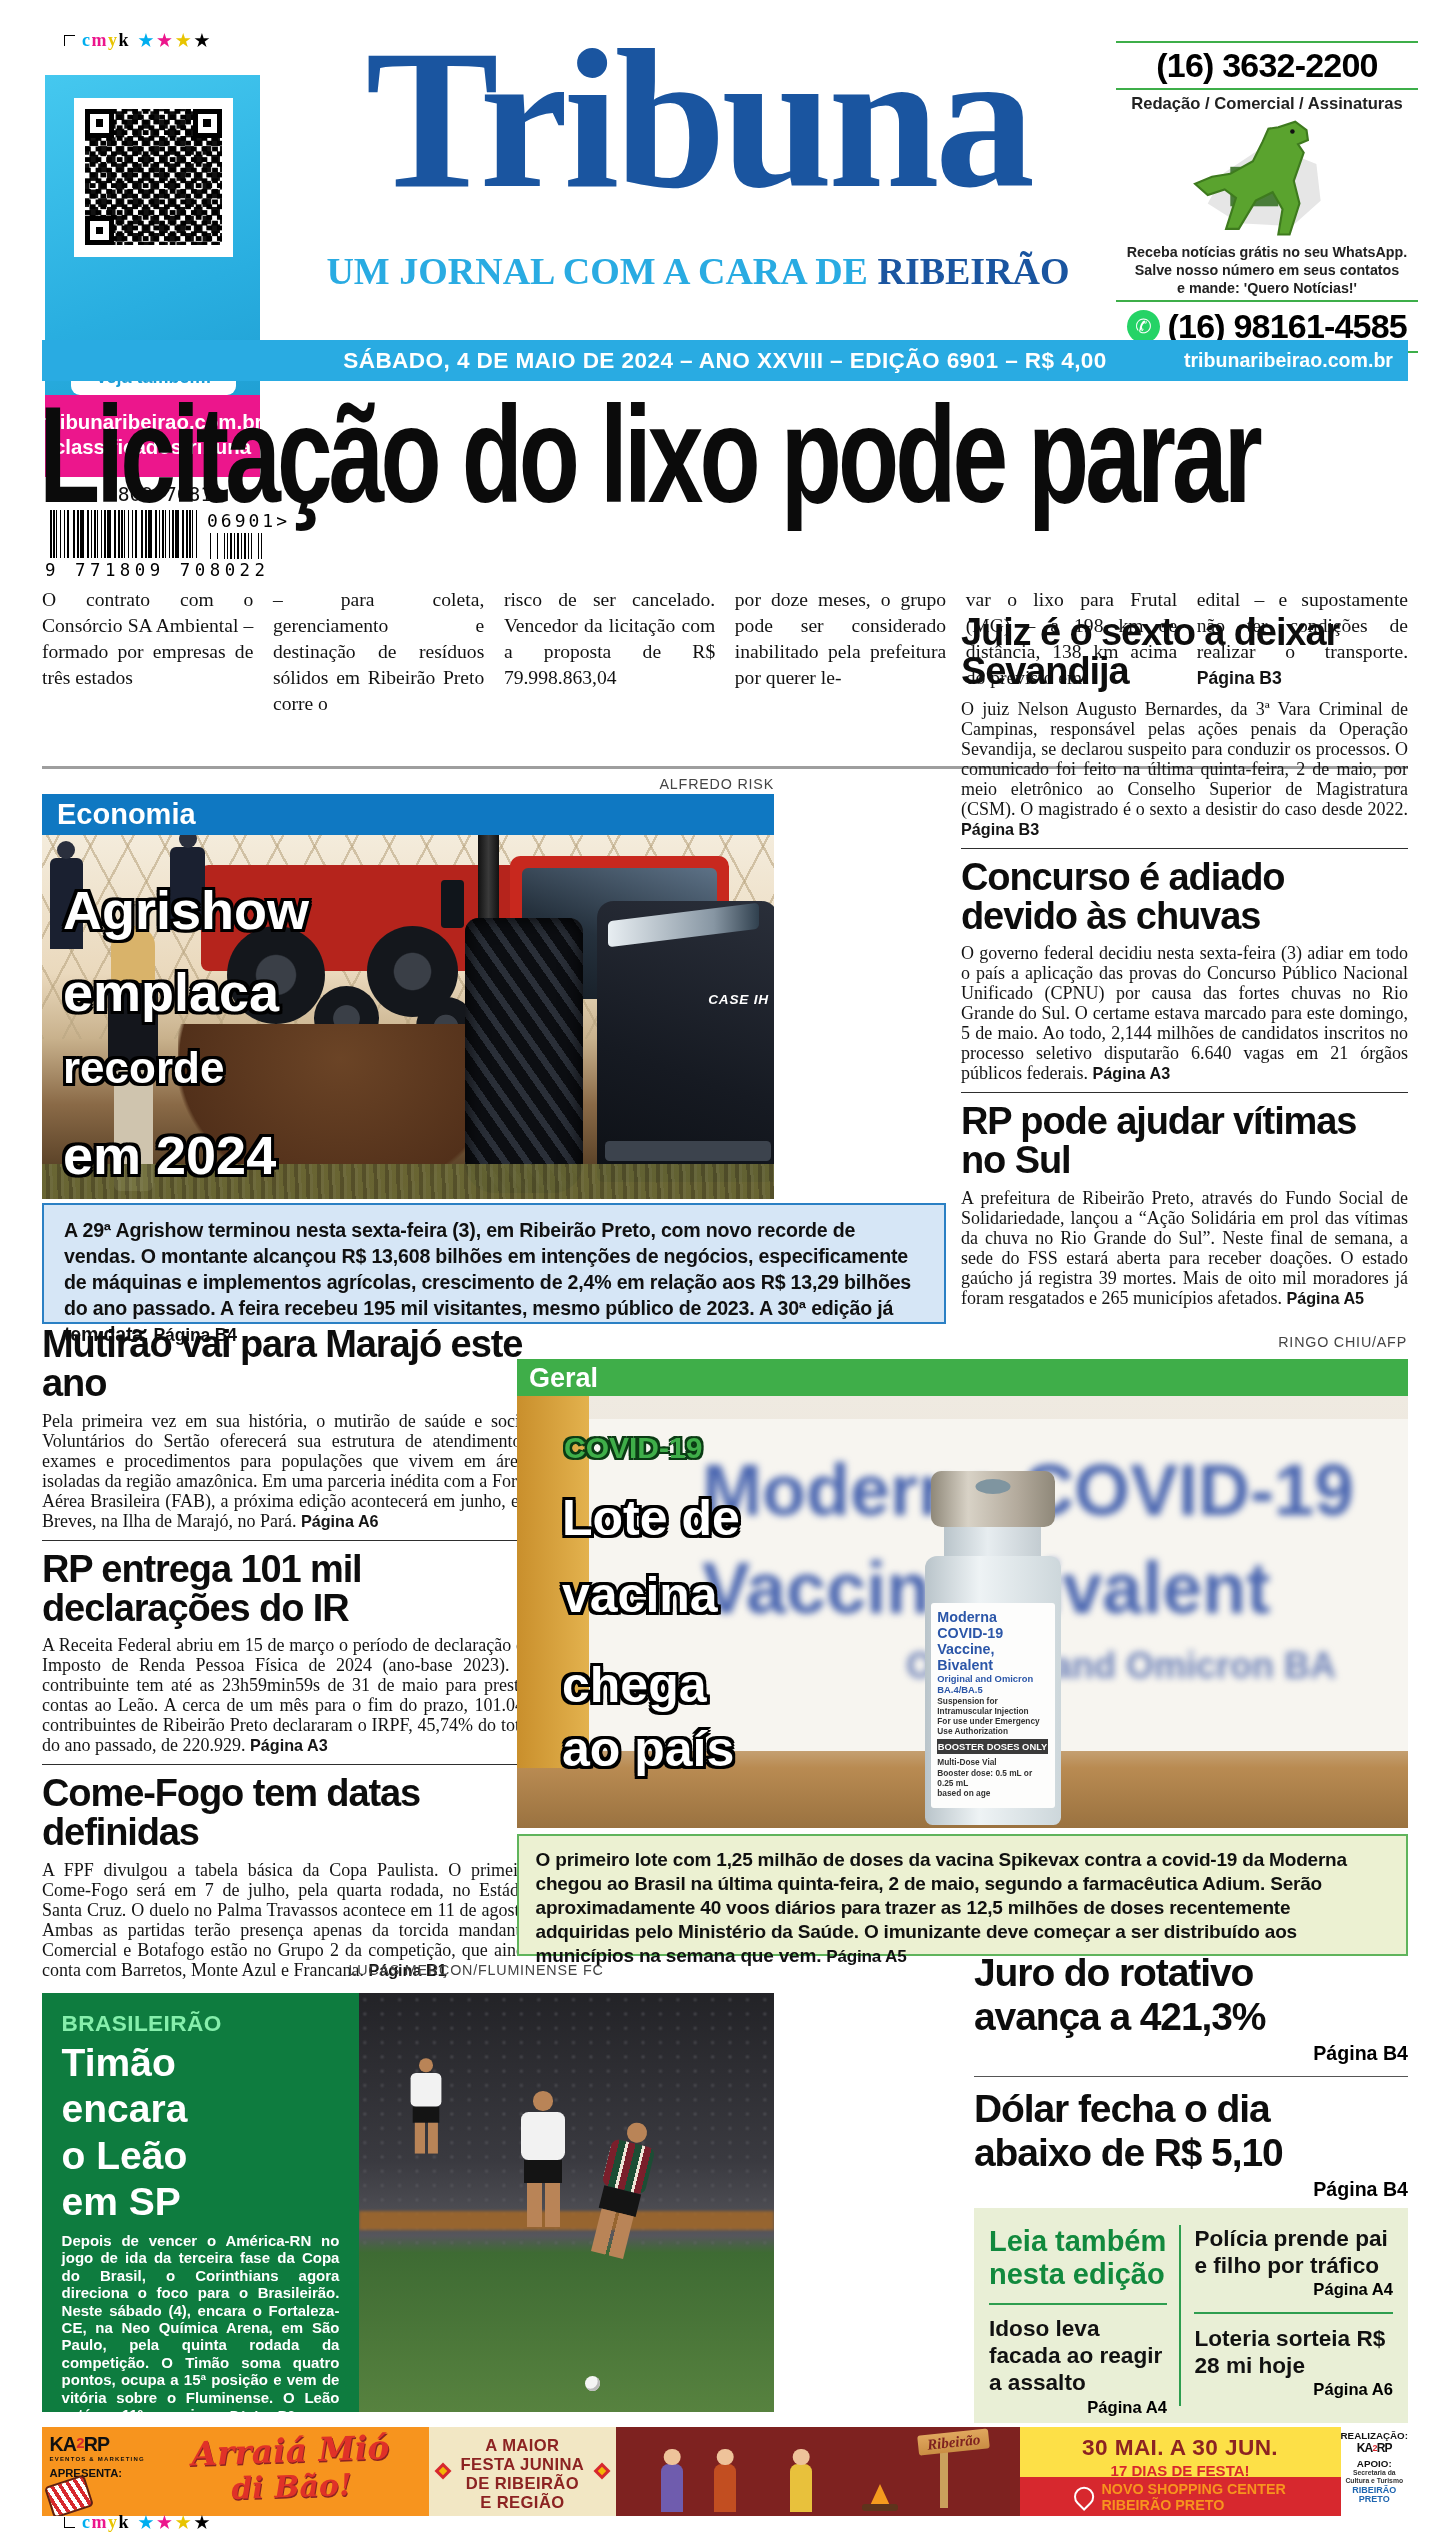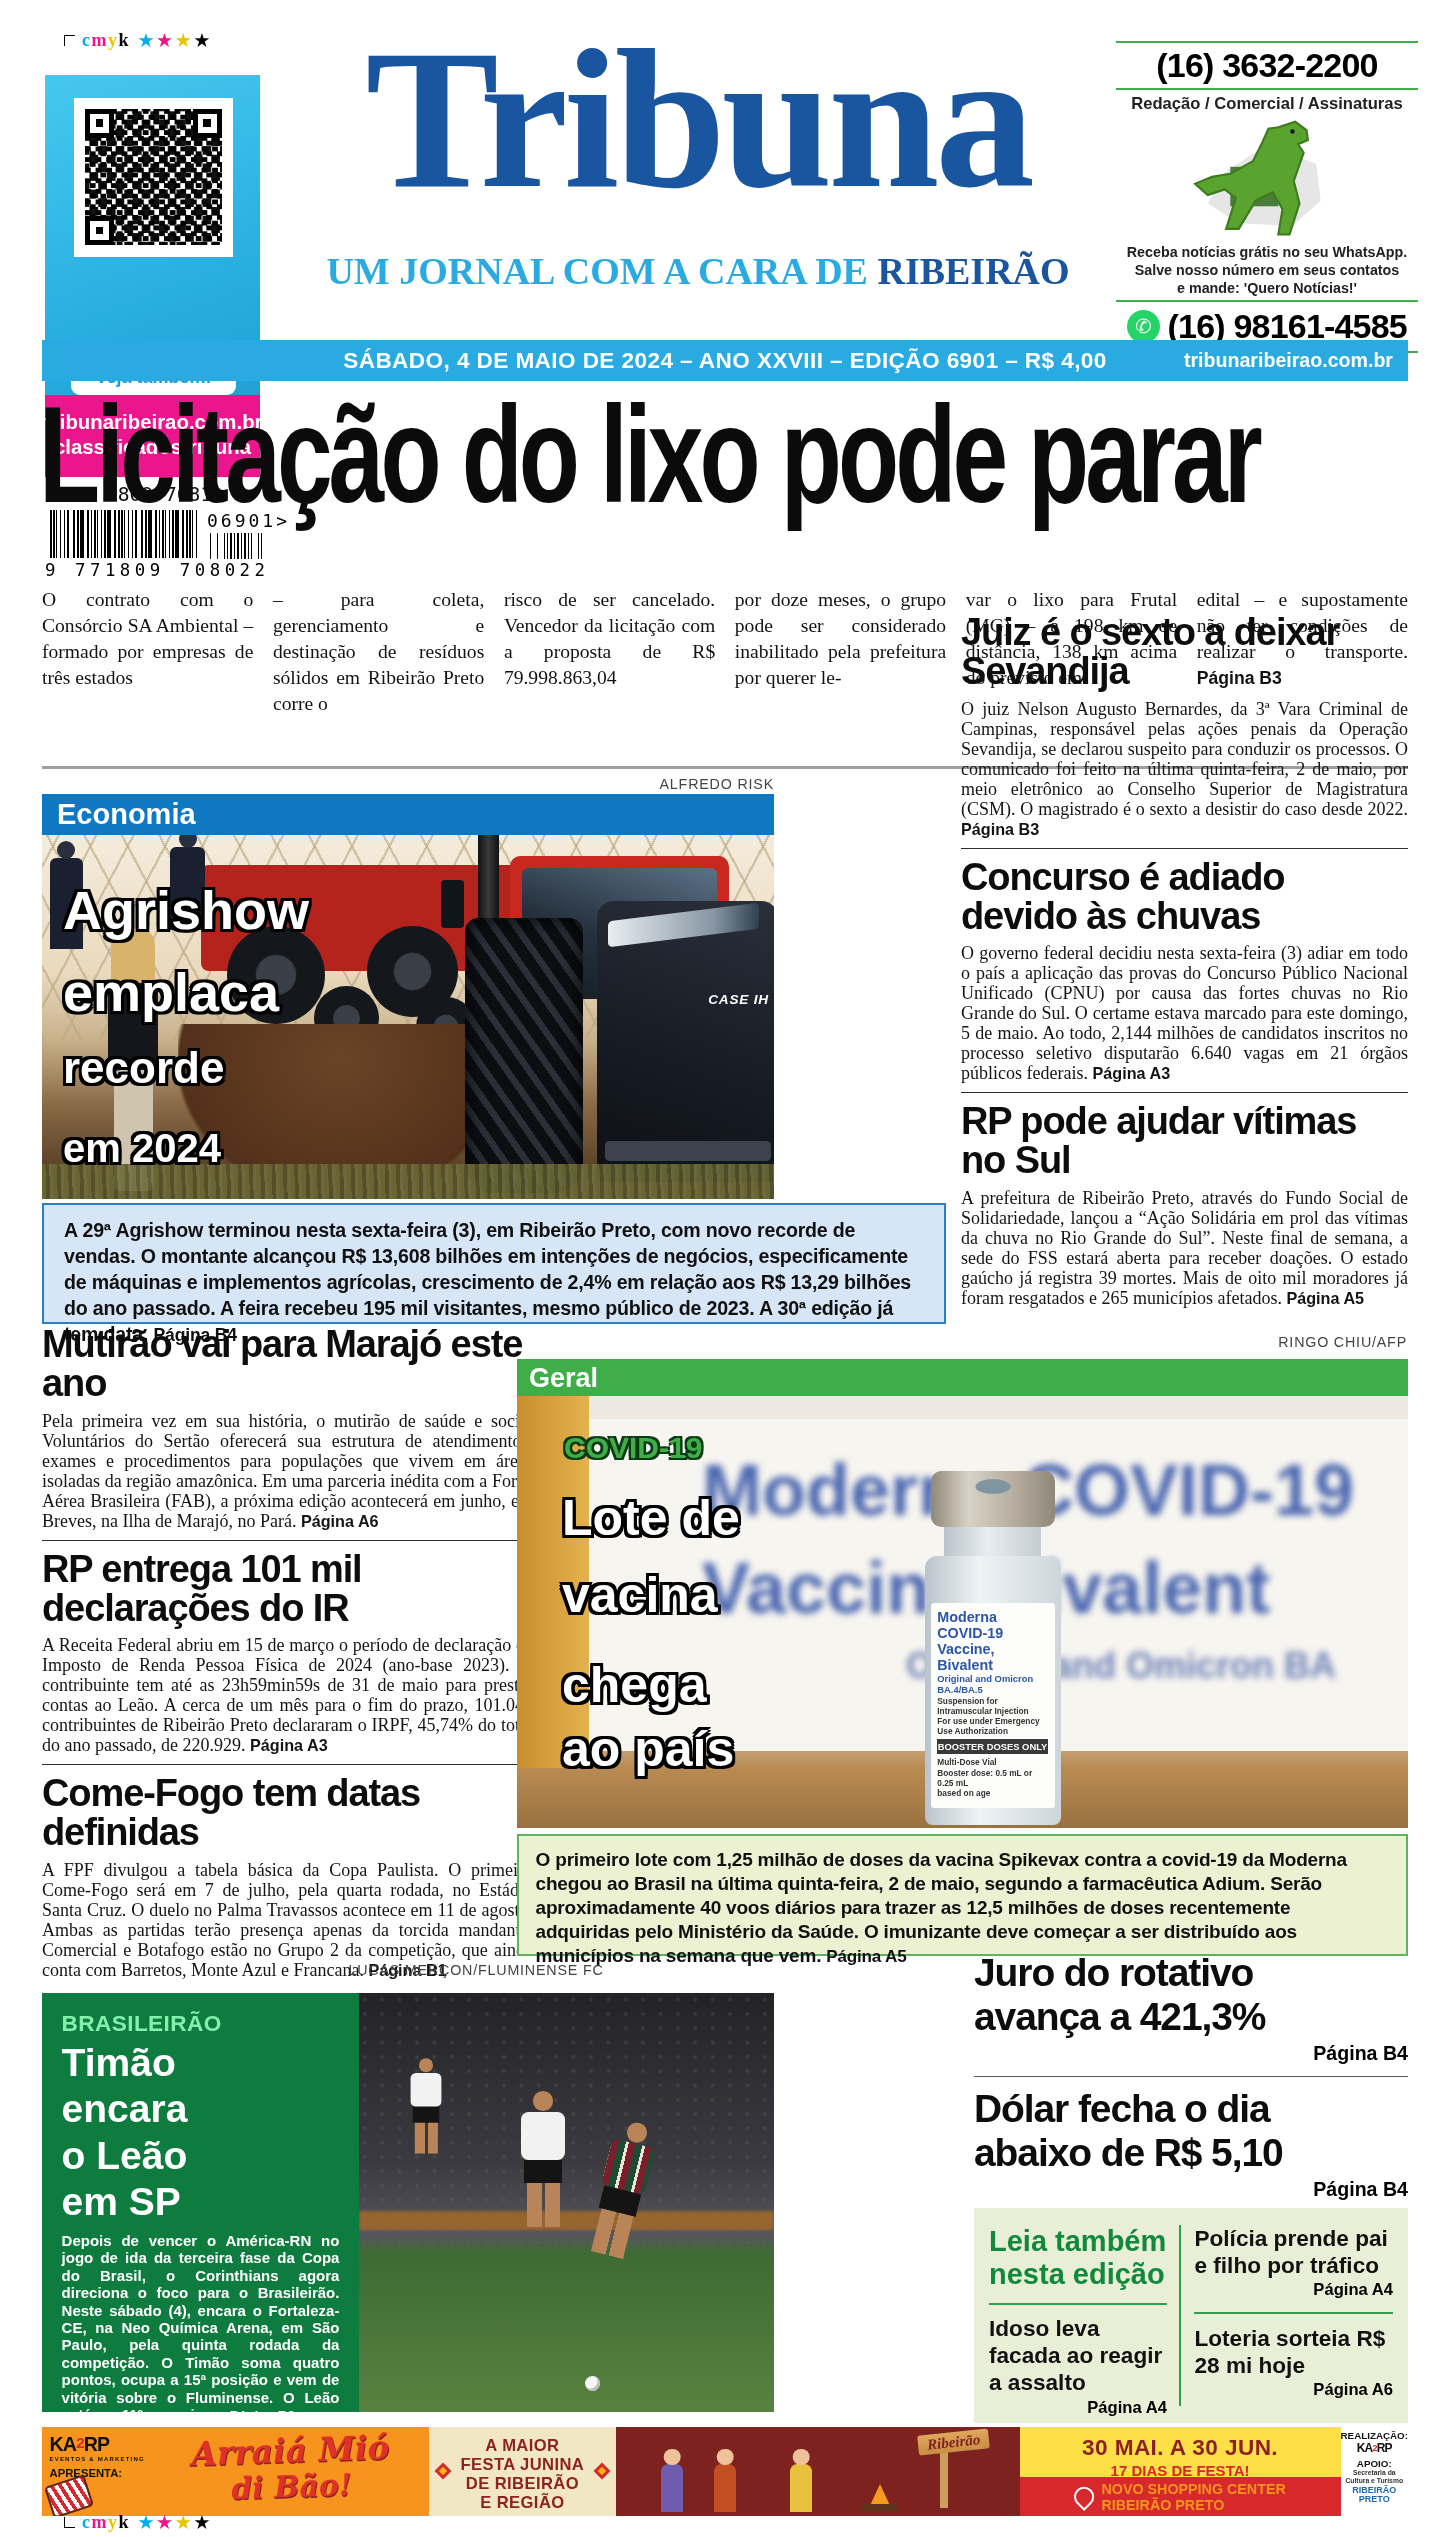--- a/index.html
+++ b/index.html
@@ -309,21 +309,21 @@
     <div class="track"></div>
     <div class="fig" style="left:7.5px; top:22.6px; width:33px; height:91px;"></div>
     <div class="fig" style="left:128px; top:12px; width:35px; height:83px;"></div>
     <div class="woman-hair"></div>
     <div class="woman-top"></div>
     <div class="woman-legs"></div>
     <div class="grassline"></div>
     <div class="abs outline-w ovl" style="left:21px; top:48px; font-size:54px;">Agrishow</div>
     <div class="abs outline-w ovl" style="left:21px; top:130px; font-size:54px;">emplaca</div>
     <div class="abs outline-w ovl" style="left:21px; top:211px; font-size:44px;">recorde</div>
-    <div class="abs outline-w ovl" style="left:21px; top:293px; font-size:40px;">em 2024</div>
+    <div class="abs outline-w ovl" style="left:21px; top:293px; font-size:54px;">em 2024</div>
   </div>
   <div class="abs caption-box cap1">
     <span>A 29ª Agrishow terminou nesta sexta-feira (3), em Ribeirão Preto, com novo recorde de vendas. O montante alcançou R$ 13,608 bilhões em intenções de negócios, especificamente de máquinas e implementos agrícolas, crescimento de 2,4% em relação aos R$ 13,29 bilhões do ano passado. A feira recebeu 195 mil visitantes, mesmo público de 2023. A 30ª edição já tem data. </span><span class="pageref">Página B4</span>
   </div>
 
   <div class="abs rightcol">
     <div class="h2">Juiz é o sexto a deixar Sevandija</div>
     <div class="storybody"><span>O juiz Nelson Augusto Bernardes, da 3ª Vara Criminal de Campinas, responsável pelas ações penais da Operação Sevandija, se declarou suspeito para conduzir os processos. O comunicado foi feito na última quinta-feira, 2 de maio, por meio eletrônico ao Conselho Superior de Magistratura (CSM). O magistrado é o sexto a desistir do caso desde 2022. </span><span class="pageref">Página B3</span></div>
     <div class="storyrule"></div>
     <div class="h2">Concurso é adiado devido às chuvas</div>

